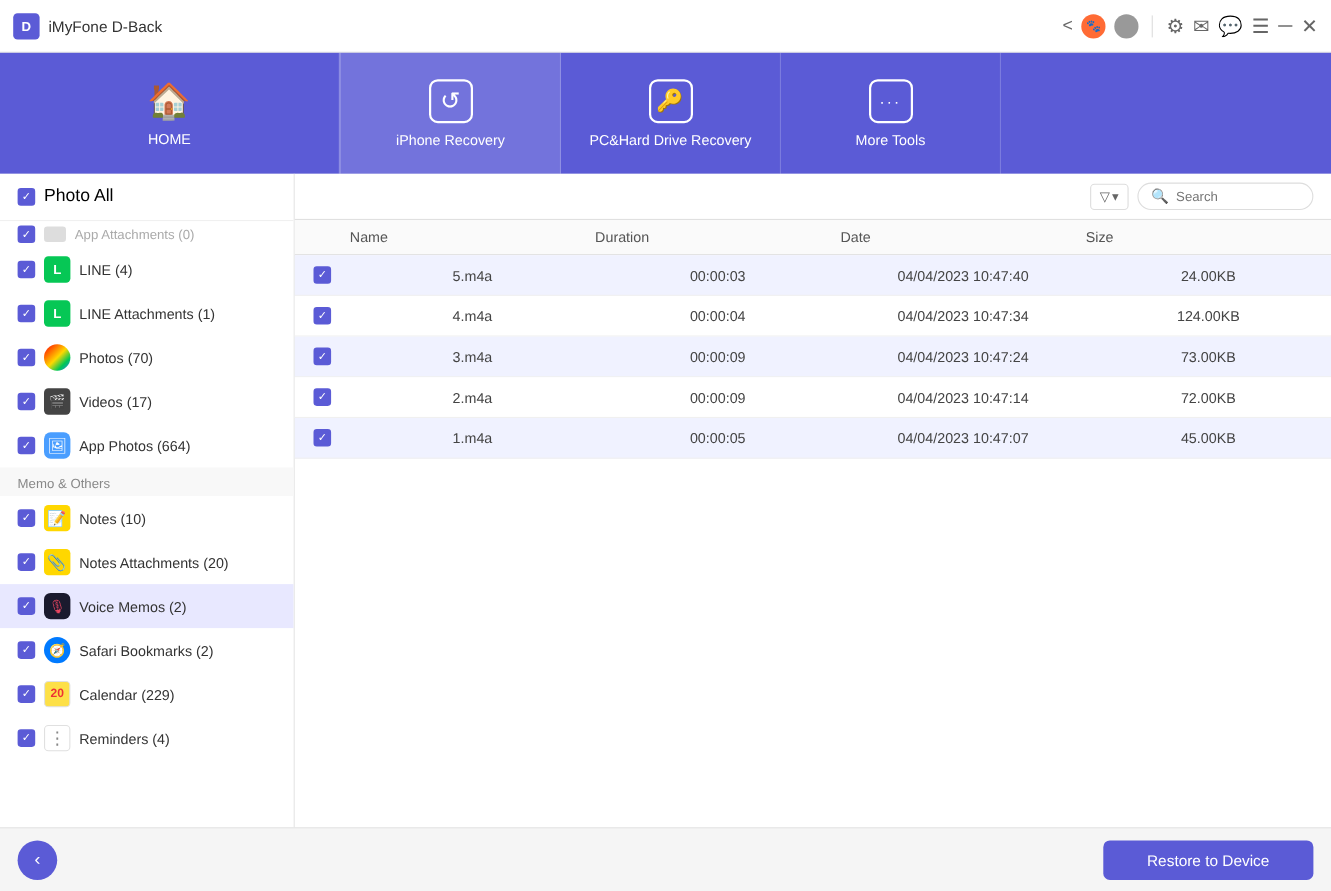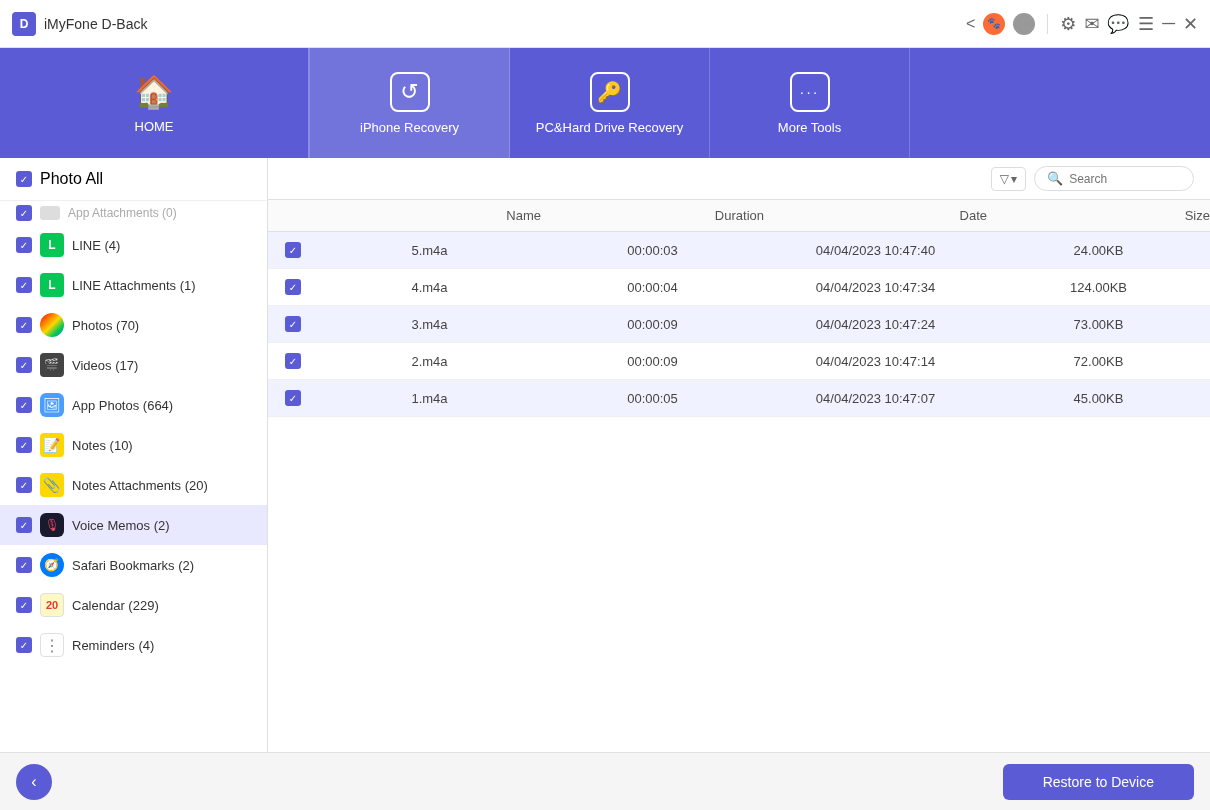--- a/index.html
+++ b/index.html
@@ -191,21 +191,21 @@
       display: grid;
       grid-template-columns: 50px 1fr 1fr 1fr 1fr;
       padding: 8px 0;
       border-bottom: 1px solid #e0e0e0;
       background: #fafafa;
     }
     .table-header-cell {
       font-size: 13px;
       color: #555;
       font-weight: 500;
-      text-align: right;
+      text-align: left;
     }
     .table-header-cell:first-child { text-align: center; }
 
     .table-row {
       display: grid;
       grid-template-columns: 50px 1fr 1fr 1fr 1fr;
       padding: 10px 0;
       border-bottom: 1px solid #f0f0f0;
       align-items: center;
     }
@@ -324,20 +324,21 @@
       <div class="checkbox">✓</div>
       <div class="item-icon videos" style="background:#444;color:#fff;font-size:12px;">🎬</div>
       <span>Videos (17)</span>
     </div>
     <div class="sidebar-item">
       <div class="checkbox">✓</div>
       <div class="item-icon app-photos" style="background:#4a9eff;border-radius:6px;color:#fff;font-size:14px;">🖼</div>
       <span>App Photos (664)</span>
     </div>
 
+    <div class="sidebar-category">Memo &amp; Others</div>
     <div class="sidebar-item">
       <div class="checkbox">✓</div>
       <div class="item-icon notes" style="background:#ffd700;border-radius:4px;font-size:14px;">📝</div>
       <span>Notes (10)</span>
     </div>
     <div class="sidebar-item">
       <div class="checkbox">✓</div>
       <div class="item-icon" style="background:#ffd700;border-radius:4px;font-size:14px;">📎</div>
       <span>Notes Attachments (20)</span>
     </div>
@@ -346,21 +347,21 @@
       <div class="item-icon voice" style="background:#1a1a2e;color:#e94560;border-radius:6px;font-size:12px;">🎙</div>
       <span>Voice Memos (2)</span>
     </div>
     <div class="sidebar-item">
       <div class="checkbox">✓</div>
       <div class="item-icon safari" style="background:#007aff;border-radius:50%;color:#fff;font-size:12px;">🧭</div>
       <span>Safari Bookmarks (2)</span>
     </div>
     <div class="sidebar-item">
       <div class="checkbox">✓</div>
-      <div class="item-icon calendar" style="background:#fef9c3;border:1px solid #e0e0e0;color:#e33;font-size:11px;font-weight:bold;">20</div>
+      <div class="item-icon calendar" style="background:#fde047;border:1px solid #e0e0e0;color:#e33;font-size:11px;font-weight:bold;">20</div>
       <span>Calendar (229)</span>
     </div>
     <div class="sidebar-item">
       <div class="checkbox">✓</div>
       <div class="item-icon reminders" style="background:#fff;border:1px solid #e0e0e0;color:#888;font-size:16px;">⋮</div>
       <span>Reminders (4)</span>
     </div>
   </div>
 
   <div class="content">

